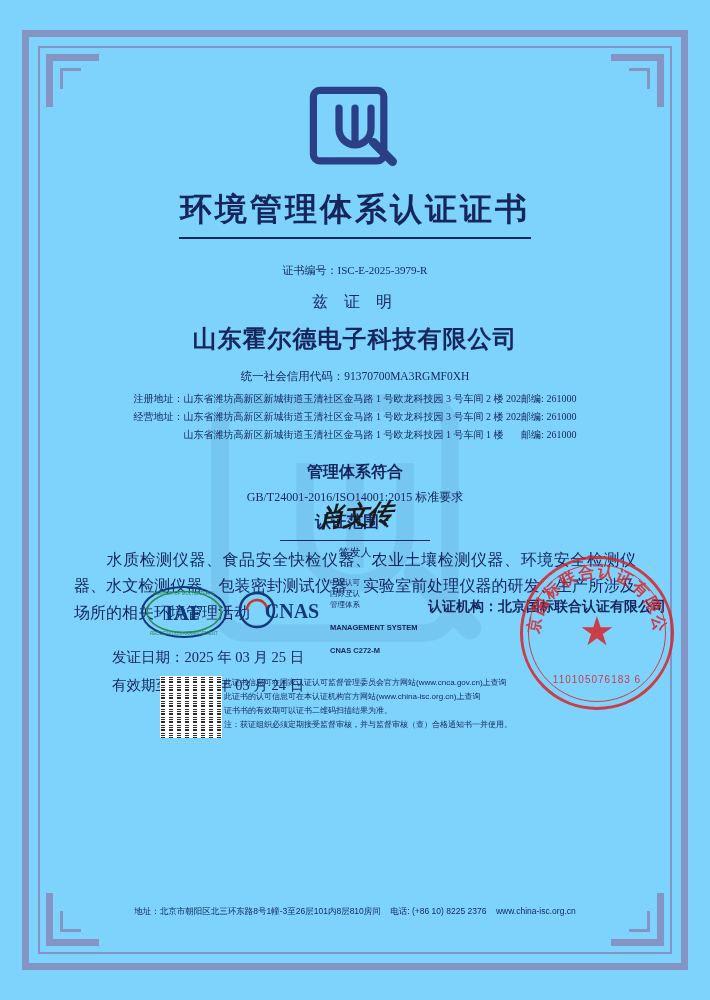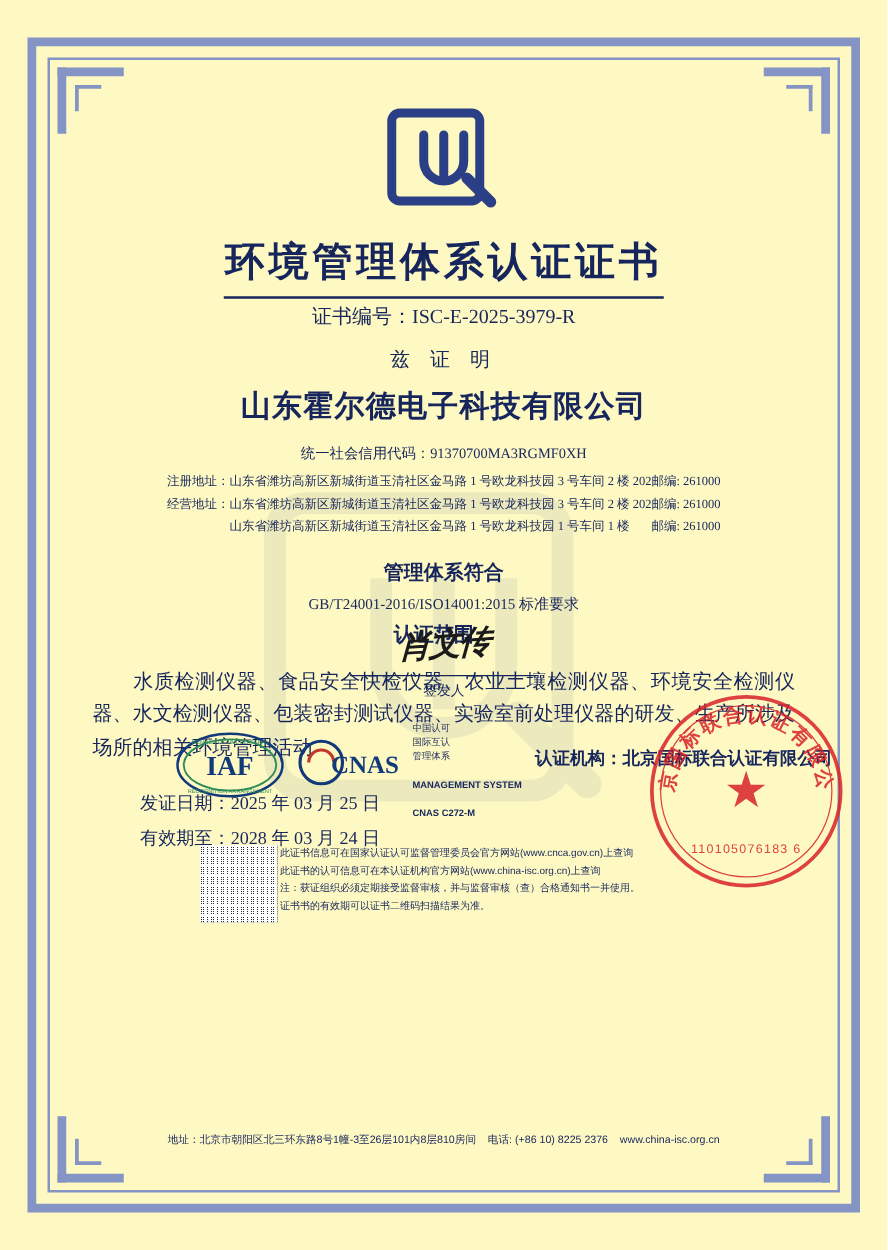--- a/index.html
+++ b/index.html
@@ -13,21 +13,21 @@
     font-family: "Liberation Serif", serif;
     color: #1b2a5e;
     position: relative;
     overflow: hidden;
   }
 
   
   .cert-page {
     position: absolute;
     inset: 0;
-    background: #fef9c3;
+    background: #7dd3fc;
   }
   .frame-outer {
     position: absolute;
     left: 22px;
     top: 30px;
     right: 22px;
     bottom: 30px;
     border: 7px solid #8494c4;
   }
   .frame-inner {
@@ -97,22 +97,22 @@
     margin-top: 8px;
   }
   .cert-title-rule {
     width: 352px;
     height: 2px;
     background: #16255c;
     margin: 5px auto 0 auto;
   }
 
   .cert-no {
-    margin-top: 4px;
-    font-size: 16px;
+    margin-top: 24px;
+    font-size: 11px;
     color: #16255c;
   }
 
   .hereby {
     margin-top: 14px;
     font-size: 16px;
     letter-spacing: 6px;
     color: #16255c;
   }
 
@@ -475,22 +475,22 @@
         <div class="seal-star">★</div>
         <div class="seal-num">110105076183 6</div>
       </div>
     </div>
 
     <div class="qr-notes">
       <div class="qr"></div>
       <div class="notes">
         <div>此证书信息可在国家认证认可监督管理委员会官方网站(www.cnca.gov.cn)上查询</div>
         <div>此证书的认可信息可在本认证机构官方网站(www.china-isc.org.cn)上查询</div>
+        <div>证书书的有效期可以证书二维码扫描结果为准。</div>
         <div>注：获证组织必须定期接受监督审核，并与监督审核（查）合格通知书一并使用。</div>
-        <div>证书书的有效期可以证书二维码扫描结果为准。</div>
       </div>
     </div>
 
     <div class="footer">
       <span>地址：北京市朝阳区北三环东路8号1幢-3至26层101内8层810房间</span>
       &nbsp;&nbsp;
       <span>电话: (+86 10) 8225 2376</span>
       &nbsp;&nbsp;
       <span class="site">www.china-isc.org.cn</span>
     </div>

